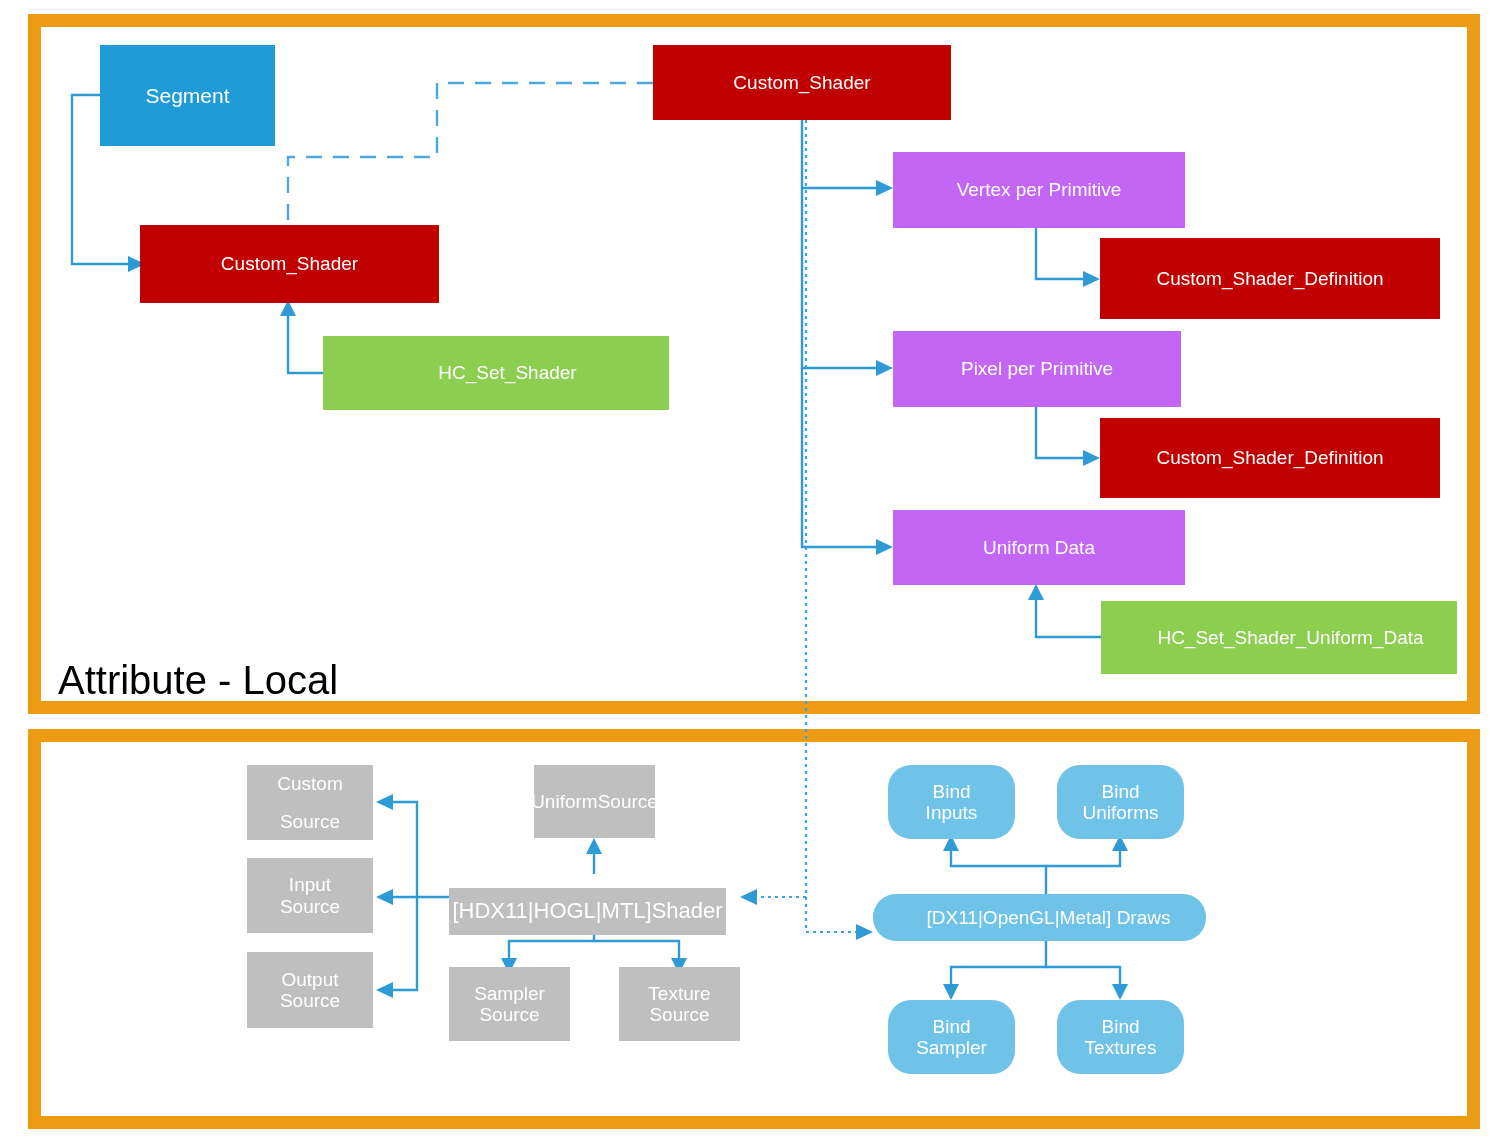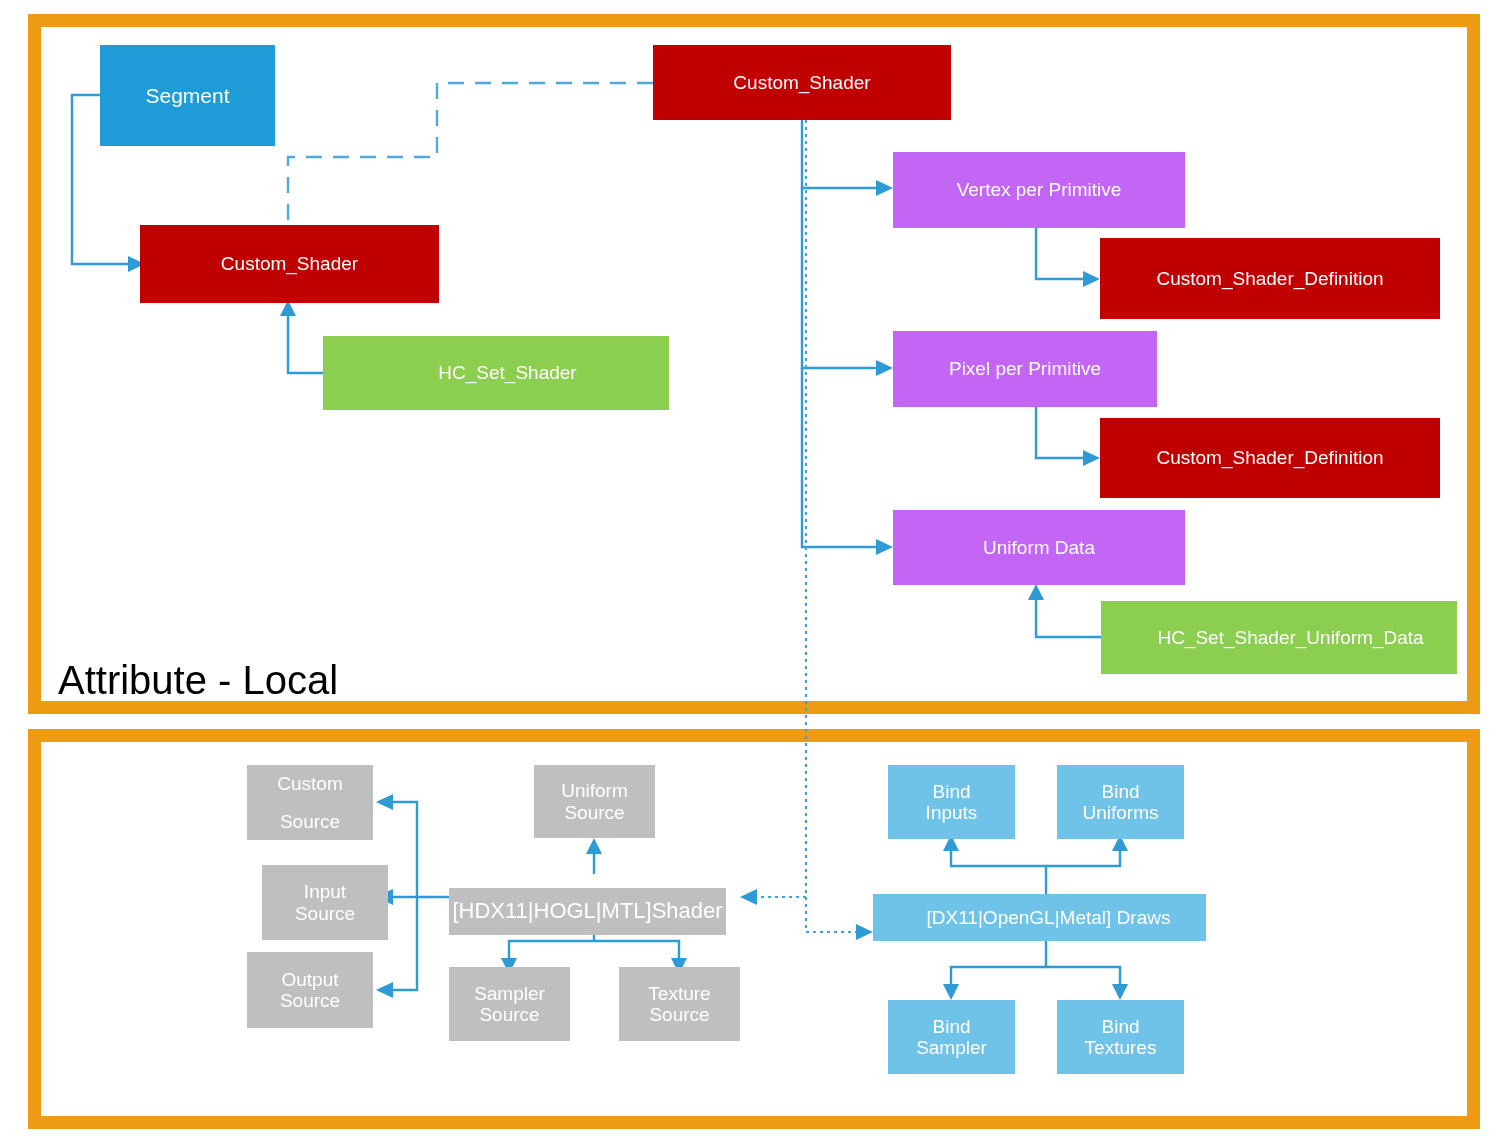--- a/index.html
+++ b/index.html
@@ -18,21 +18,21 @@
   .node{position:absolute;box-sizing:border-box;display:flex;align-items:center;
         justify-content:center;text-align:center;color:#ffffff;
         font-family:"Liberation Sans",sans-serif;line-height:1.12;
         padding:2px 6px;overflow:hidden;}
 
   .n-blue{background:#1F9BD8;}
   .n-red{background:#C00000;}
   .n-green{background:#8CCE4F;padding-left:29px;}
   .n-purple{background:#C466F5;}
   .n-grey{background:#BFBFBF;}
-  .n-lblue{background:#6FC2E8;}
+  .n-lblue{background:#6FC2E8;border-radius:23px;}
 
   svg#wires{position:absolute;left:0;top:0;width:1498px;height:1144px;
             pointer-events:none;overflow:visible;}
   .ln{fill:none;stroke:#2E9BD6;stroke-width:2.4;}
   .ln-dash{fill:none;stroke:#4FA8DC;stroke-width:2.4;stroke-dasharray:16 11;}
   .ln-dot{fill:none;stroke:#3FA4DA;stroke-width:2.2;stroke-dasharray:3 4;}
   .ahead{fill:#2E9BD6;}
   .ahead-dot{fill:#2E9BD6;}
 </style>
 </head>
@@ -148,44 +148,44 @@
   <div class="node n-red" style="left:140px;top:225px;width:299px;height:78px;font-size:19px;">Custom_Shader</div>
 
   <div class="node n-green" style="left:323px;top:336px;width:346px;height:74px;font-size:19px;">HC_Set_Shader</div>
 
   <div class="node n-red" style="left:653px;top:45px;width:298px;height:75px;font-size:19px;">Custom_Shader</div>
 
   <div class="node n-purple" style="left:893px;top:152px;width:292px;height:76px;font-size:19px;">Vertex per Primitive</div>
 
   <div class="node n-red" style="left:1100px;top:238px;width:340px;height:81px;font-size:19px;">Custom_Shader_Definition</div>
 
-  <div class="node n-purple" style="left:893px;top:331px;width:264px;height:76px;font-size:19px;">Pixel per Primitive</div>
+  <div class="node n-purple" style="left:893px;top:331px;width:288px;height:76px;font-size:19px;">Pixel per Primitive</div>
 
   <div class="node n-red" style="left:1100px;top:418px;width:340px;height:80px;font-size:19px;">Custom_Shader_Definition</div>
 
   <div class="node n-purple" style="left:893px;top:510px;width:292px;height:75px;font-size:19px;">Uniform Data</div>
 
   <div class="node n-green" style="left:1101px;top:601px;width:356px;height:73px;font-size:19px;">HC_Set_Shader_Uniform_Data</div>
 
   <div class="node n-grey" style="left:247px;top:765px;width:126px;height:75px;font-size:19px;flex-direction:column;gap:16px;">
     <span>Custom</span>
     <span>Source</span>
   </div>
 
-  <div class="node n-grey" style="left:262px;top:858px;width:126px;height:75px;font-size:19px;flex-direction:column;margin-top:7px;">
+  <div class="node n-grey" style="left:247px;top:858px;width:126px;height:75px;font-size:19px;flex-direction:column;">
     <span>Input</span>
     <span>Source</span>
   </div>
 
   <div class="node n-grey" style="left:247px;top:952px;width:126px;height:76px;font-size:19px;flex-direction:column;">
     <span>Output</span>
     <span>Source</span>
   </div>
 
-  <div class="node n-grey" style="left:534px;top:765px;width:121px;height:73px;font-size:19px;flex-direction:column;">
+  <div class="node n-grey" style="left:534px;top:765px;width:121px;height:73px;font-size:19px;flex-direction:row;">
     <span>Uniform</span>
     <span>Source</span>
   </div>
 
   <div class="node n-grey" style="left:449px;top:888px;width:277px;height:47px;font-size:22px;">[HDX11|HOGL|MTL]Shader</div>
 
   <div class="node n-grey" style="left:449px;top:967px;width:121px;height:74px;font-size:19px;flex-direction:column;">
     <span>Sampler</span>
     <span>Source</span>
   </div>

